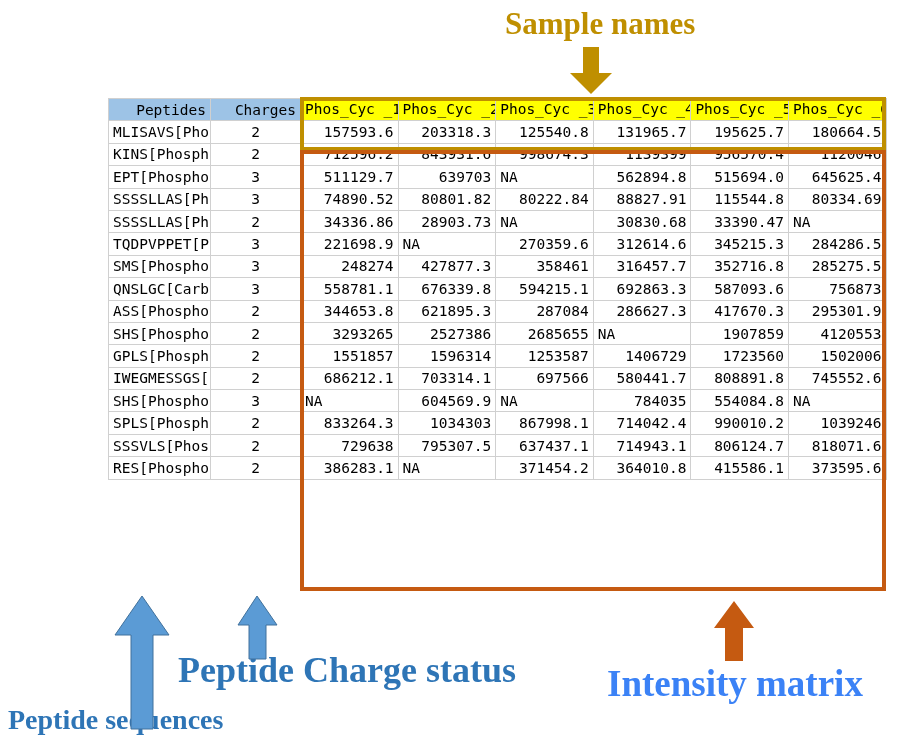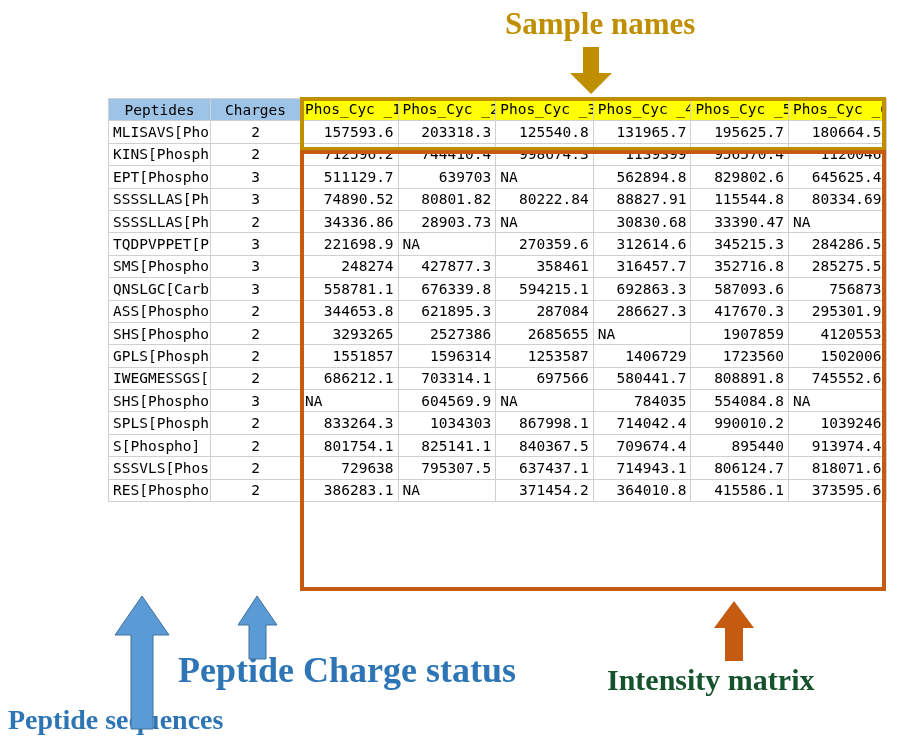--- a/index.html
+++ b/index.html
@@ -37,22 +37,22 @@
   }
   #peptide-charge-label {
     left: 178px;
     top: 652px;
     font-size: 36px;
     color: #2e75b6;
   }
   #intensity-matrix-label {
     left: 607px;
     top: 665px;
-    font-size: 30px;
-    color: #14532d;
+    font-size: 37px;
+    color: #3b82f6;
   }
 
   
   .arrow { position: absolute; }
 
   #arrow-sample-names { left: 569px; top: 47px; width: 44px; height: 48px; }
   #arrow-peptide-sequences { left: 114px; top: 595px; width: 56px; height: 135px; }
   #arrow-peptide-charge { left: 237px; top: 595px; width: 41px; height: 65px; }
   #arrow-intensity-matrix { left: 713px; top: 600px; width: 42px; height: 62px; }
 
@@ -76,21 +76,21 @@
     white-space: nowrap;
     font-weight: normal;
     box-sizing: border-box;
   }
   .col-pep   { width: 102px; }
   .col-chg   { width: 90px;  }
   .col-data  { width: 97.6px; }
 
   th.hdr-label {
     background: #9dc3e6;
-    text-align: center;
+    text-align: right;
     height: 50px;
     vertical-align: middle;
     font-size: 14.5px;
   }
   th.hdr-sample {
     background: #ffff00;
     text-align: left;
     height: 50px;
     vertical-align: top;
     padding-top: 4px;
@@ -175,34 +175,34 @@
         <td class="cell-num">203318.3</td>
         <td class="cell-num">125540.8</td>
         <td class="cell-num">131965.7</td>
         <td class="cell-num">195625.7</td>
         <td class="cell-num">180664.5</td>
       </tr>
       <tr>
         <td class="cell-pep">KINS[Phospho]</td>
         <td class="cell-chg">2</td>
         <td class="cell-num">712596.2</td>
-        <td class="cell-num">744410.4</td>
+        <td class="cell-num">843931.6</td>
         <td class="cell-num">998674.3</td>
         <td class="cell-num">1139399</td>
         <td class="cell-num">956570.4</td>
         <td class="cell-num">1120046</td>
       </tr>
       <tr>
         <td class="cell-pep">EPT[Phospho]</td>
         <td class="cell-chg">3</td>
         <td class="cell-num">511129.7</td>
         <td class="cell-num">639703</td>
         <td class="cell-na">NA</td>
         <td class="cell-num">562894.8</td>
-        <td class="cell-num">829802.6</td>
+        <td class="cell-num">515694.0</td>
         <td class="cell-num">645625.4</td>
       </tr>
       <tr>
         <td class="cell-pep">SSSSLLAS[Phospho]</td>
         <td class="cell-chg">3</td>
         <td class="cell-num">74890.52</td>
         <td class="cell-num">80801.82</td>
         <td class="cell-num">80222.84</td>
         <td class="cell-num">88827.91</td>
         <td class="cell-num">115544.8</td>
@@ -302,30 +302,20 @@
         <td class="cell-pep">SPLS[Phospho]</td>
         <td class="cell-chg">2</td>
         <td class="cell-num">833264.3</td>
         <td class="cell-num">1034303</td>
         <td class="cell-num">867998.1</td>
         <td class="cell-num">714042.4</td>
         <td class="cell-num">990010.2</td>
         <td class="cell-num">1039246</td>
       </tr>
       <tr>
-        <td class="cell-pep">S[Phospho]</td>
-        <td class="cell-chg">2</td>
-        <td class="cell-num">801754.1</td>
-        <td class="cell-num">825141.1</td>
-        <td class="cell-num">840367.5</td>
-        <td class="cell-num">709674.4</td>
-        <td class="cell-num">895440</td>
-        <td class="cell-num">913974.4</td>
-      </tr>
-      <tr>
         <td class="cell-pep">SSSVLS[Phospho]</td>
         <td class="cell-chg">2</td>
         <td class="cell-num">729638</td>
         <td class="cell-num">795307.5</td>
         <td class="cell-num">637437.1</td>
         <td class="cell-num">714943.1</td>
         <td class="cell-num">806124.7</td>
         <td class="cell-num">818071.6</td>
       </tr>
       <tr>

